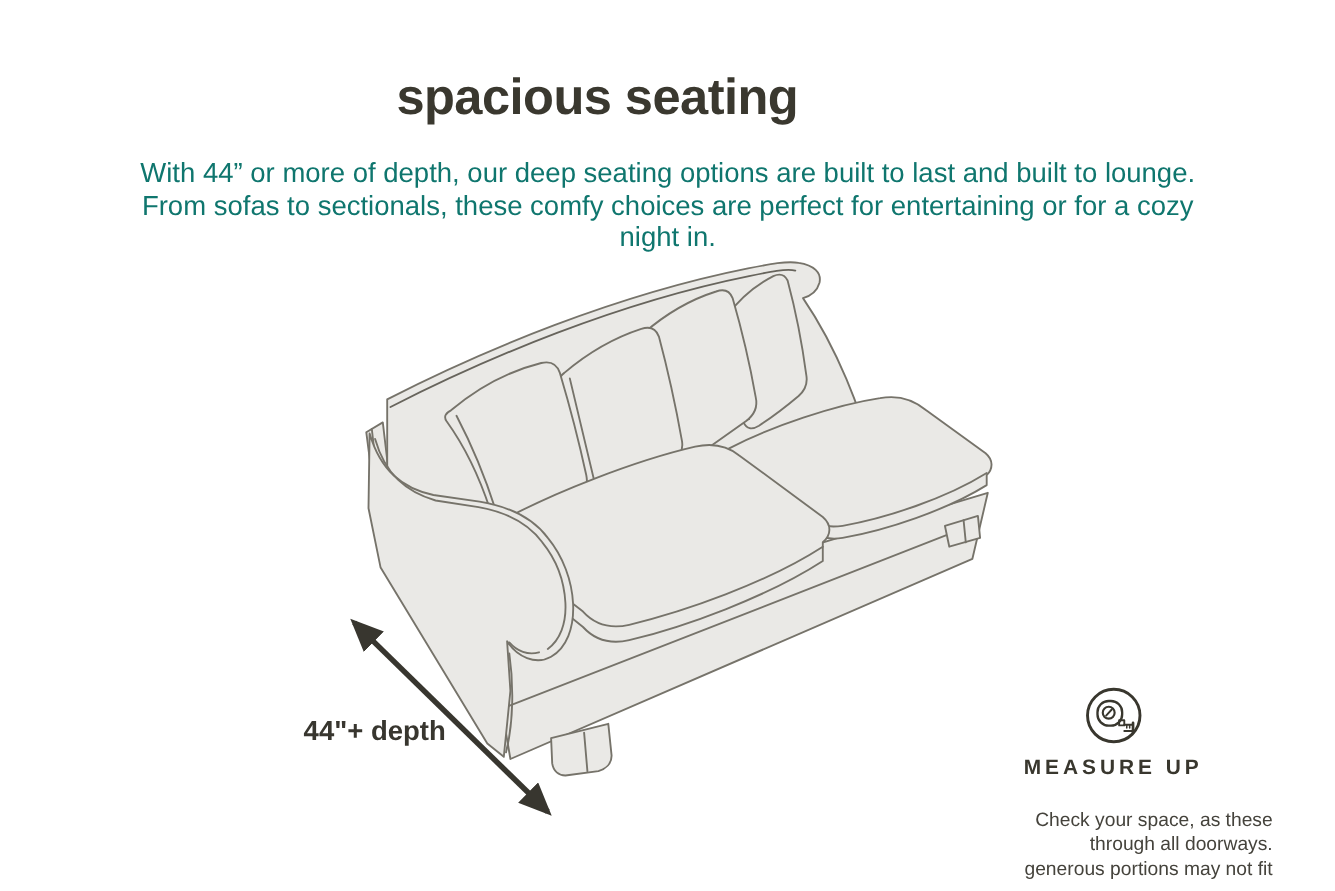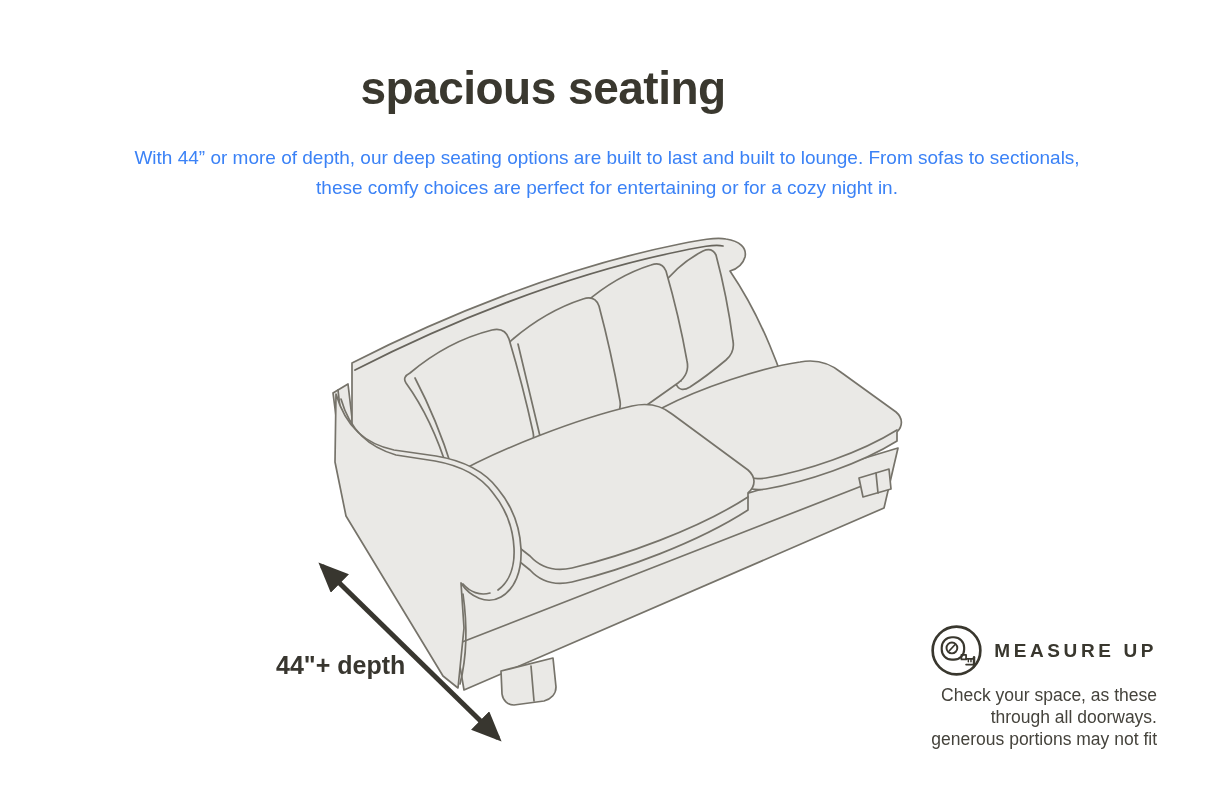--- a/index.html
+++ b/index.html
@@ -10,40 +10,40 @@
   }
   .page-title{
     position:absolute;left:0;top:62px;width:1086px;
     text-align:center;
     font-size:46px;font-weight:700;color:#3a382f;
     letter-spacing:-0.5px;line-height:52px;
   }
   .page-desc{
     position:absolute;left:127px;top:143px;width:960px;
     text-align:center;
-    font-size:19px;line-height:29.5px;color:#3b82f6;
+    font-size:25px;line-height:29.5px;color:#0f766e;
   }
   .sofa-svg{position:absolute;left:300px;top:210px;width:660px;height:560px;}
   .depth-label{
     position:absolute;left:276px;top:651px;
     font-size:25px;font-weight:700;color:#38362f;white-space:nowrap;
   }
   .measure-block{
     position:absolute;top:624px;right:57px;width:290px;
   }
   .measure-row{
-    display:flex;align-items:center;justify-content:flex-end;gap:11px;
+    display:flex;align-items:center;justify-content:flex-end;gap:11px;flex-direction:column;
   }
   .measure-icon{width:53px;height:53px;flex:0 0 auto;}
   .measure-heading{
     font-size:19px;font-weight:700;color:#39372e;
     letter-spacing:3.6px;white-space:nowrap;
   }
   .measure-note{
-    margin-top:7px;margin-left:auto;width:262px;
+    margin-top:24px;margin-left:auto;width:262px;
     text-align:right;
     font-size:17.5px;line-height:22px;color:#45433c;
   }
 </style>
 </head>
 <body>
 
 <div class="page-title">spacious seating</div>
 
 <div class="page-desc">With 44” or more of depth, our deep seating options are built to last and built to lounge. From sofas to sectionals, these comfy choices are perfect for entertaining or for a cozy night in.</div>

